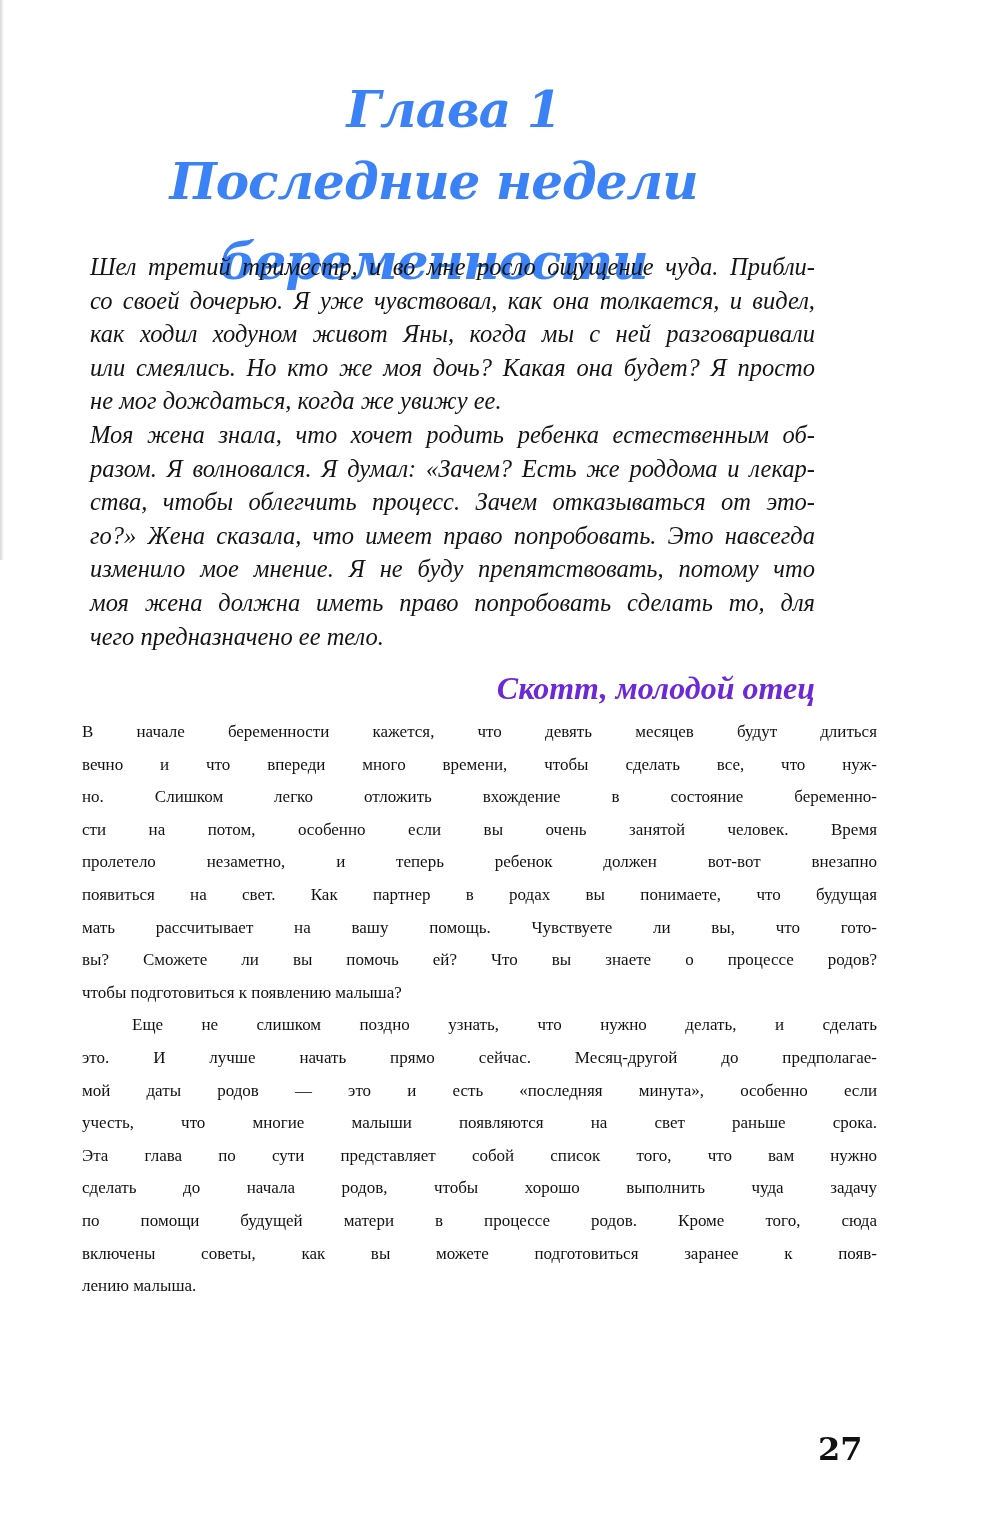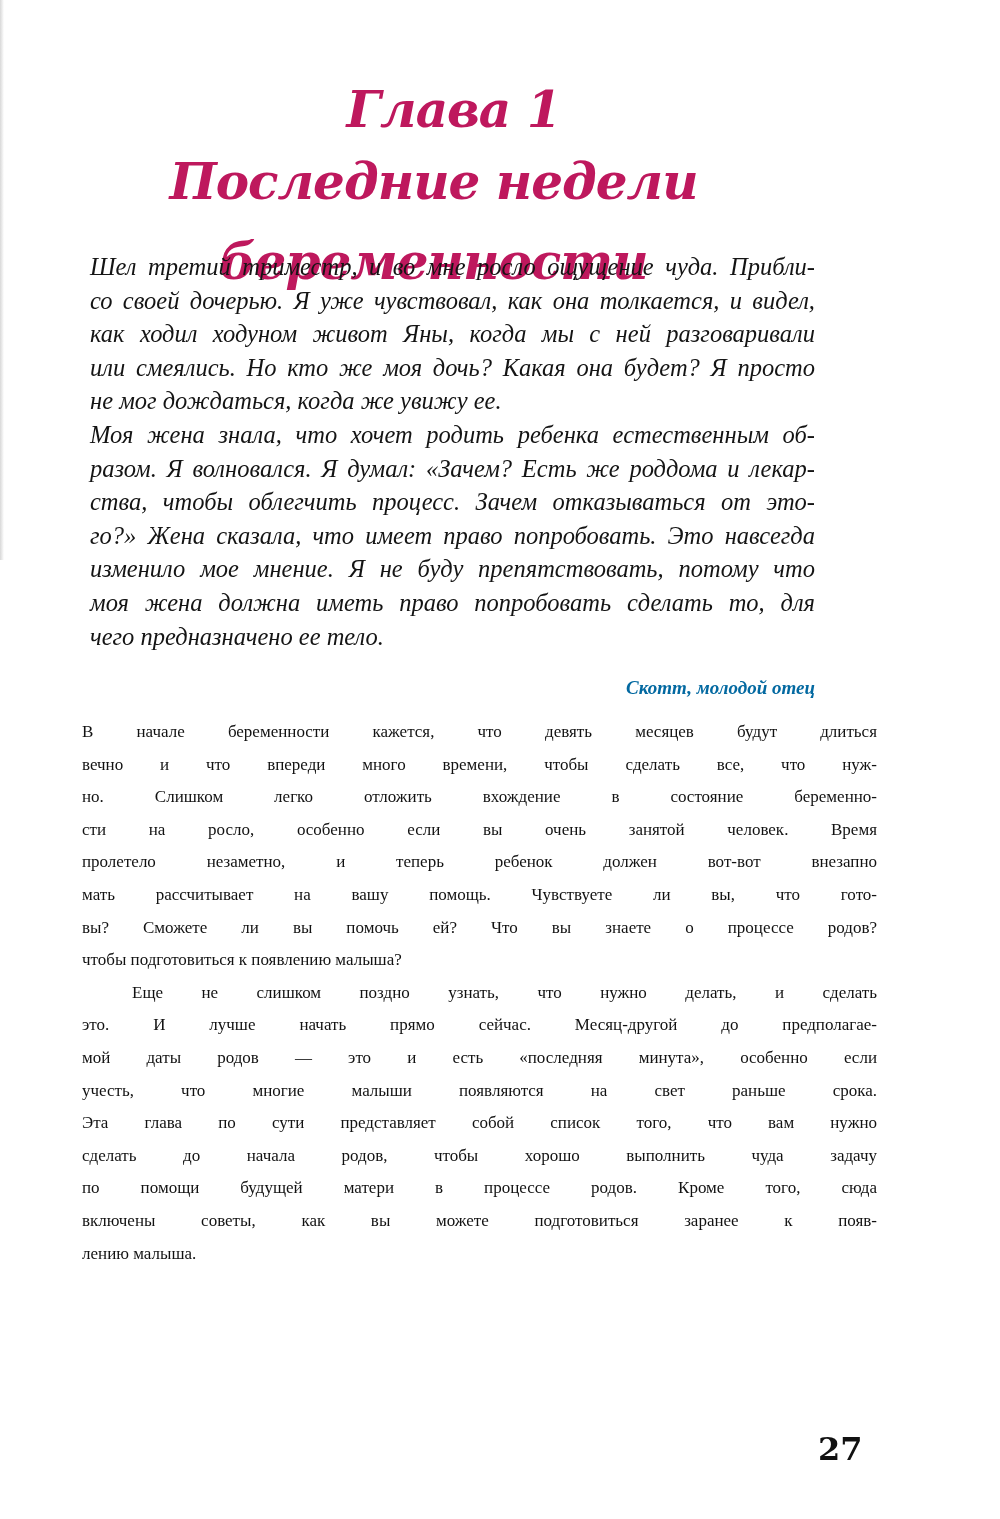--- a/index.html
+++ b/index.html
@@ -24,21 +24,21 @@
   }
   .chapter-heading {
     position: absolute;
     left: 0;
     top: 78px;
     width: 897px;
     text-align: center;
     font-family: "DejaVu Serif", serif;
     font-style: italic;
     font-weight: bold;
-    color: #be185d;
+    color: #3b82f6;
     letter-spacing: -1px;
   }
   .chapter-number {
     display: block;
     font-size: 50px;
     line-height: 64px;
     margin-left: 10px;
   }
   .chapter-title {
     display: block;
@@ -71,23 +71,23 @@
   .epigraph .ep-line.last {
     text-align-last: left;
   }
   .epigraph-attribution {
     position: absolute;
     right: 185px;
     top: 672px;
     font-family: "Liberation Serif", serif;
     font-style: italic;
     font-weight: bold;
-    font-size: 19px;
+    font-size: 32px;
     line-height: 32px;
-    color: #0369a1;
+    color: #6d28d9;
   }
   .body-text {
     position: absolute;
     left: 82px;
     top: 716px;
     width: 795px;
     font-family: "Liberation Serif", serif;
     font-size: 17px;
     line-height: 32.6px;
     color: #121212;
@@ -143,22 +143,23 @@
   </p>
 </div>
 
 <div class="epigraph-attribution">Скотт, молодой отец</div>
 
 <div class="body-text">
   <div>
     <span class="line">В начале беременности кажется, что девять месяцев будут длиться</span>
     <span class="line">вечно и что впереди много времени, чтобы сделать все, что нуж-</span>
     <span class="line">но. Слишком легко отложить вхождение в состояние беременно-</span>
-    <span class="line">сти на росло, особенно если вы очень занятой человек. Время</span>
+    <span class="line">сти на потом, особенно если вы очень занятой человек. Время</span>
     <span class="line">пролетело незаметно, и теперь ребенок должен вот-вот внезапно</span>
+    <span class="line">появиться на свет. Как партнер в родах вы понимаете, что будущая</span>
     <span class="line">мать рассчитывает на вашу помощь. Чувствуете ли вы, что гото-</span>
     <span class="line">вы? Сможете ли вы помочь ей? Что вы знаете о процессе родов?</span>
     <span class="line last">чтобы подготовиться к появлению малыша?</span>
   </div>
   <div>
     <span class="line indent">Еще не слишком поздно узнать, что нужно делать, и сделать</span>
     <span class="line">это. И лучше начать прямо сейчас. Месяц-другой до предполагае-</span>
     <span class="line">мой даты родов — это и есть «последняя минута», особенно если</span>
     <span class="line">учесть, что многие малыши появляются на свет раньше срока.</span>
     <span class="line">Эта глава по сути представляет собой список того, что вам нужно</span>

